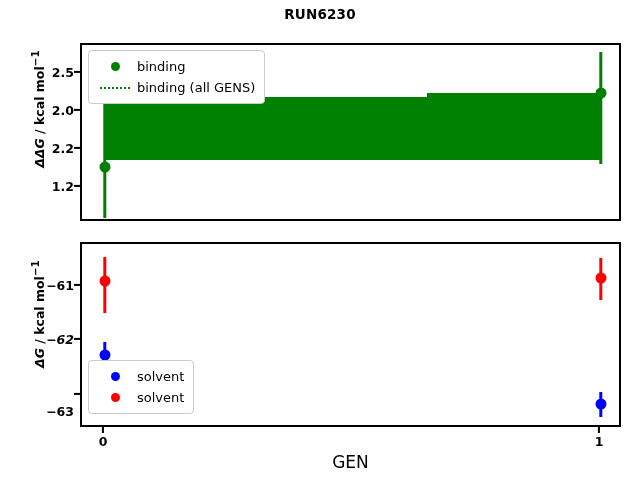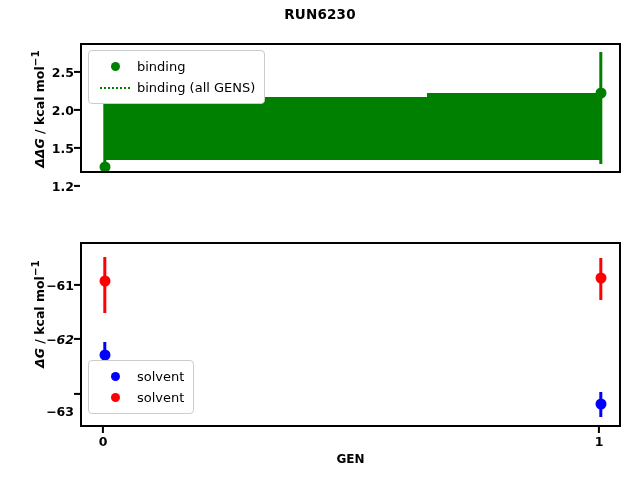--- a/index.html
+++ b/index.html
@@ -34,21 +34,21 @@
     position: absolute;
     box-sizing: border-box;
     border: 2.2px solid #000000;
     background: #ffffff;
     overflow: hidden;
   }
   #axes-top {
     left: 80px;
     top: 43px;
     width: 541px;
-    height: 130px;
+    height: 178px;
   }
   #axes-bottom {
     left: 80px;
     top: 242px;
     width: 541px;
     height: 185px;
   }
 
   
   .ytick-label {
@@ -114,22 +114,22 @@
     top: 305px;
     width: 180px;
     transform: rotate(-90deg);
   }
   #xlabel {
     position: absolute;
     left: 80px;
     top: 452px;
     width: 541px;
     text-align: center;
-    font-size: 12px;
-    font-weight: bold;
+    font-size: 17px;
+    font-weight: normal;
     color: #000000;
   }
   .nonitalic { font-style: normal; }
 
   
   .errbar {
     position: absolute;
     width: 3.4px;
     transform: translateX(-50%);
   }
@@ -186,21 +186,21 @@
 </head>
 <body>
 
 <div id="figure">
 
   <div id="fig-title">RUN6230</div>
 
   <div class="ytick-col">
     <div class="ytick-label" style="top:72px;">2.5</div>
     <div class="ytick-label" style="top:110px;">2.0</div>
-    <div class="ytick-label" style="top:148px;">1.5</div>
+    <div class="ytick-label" style="top:148px;">2.2</div>
     <div class="ytick-label" style="top:186px;">1.2</div>
   </div>
   <div style="position:absolute;left:74px;top:0;width:8px;height:480px;">
     <div class="ytick-mark" style="top:72px;"></div>
     <div class="ytick-mark" style="top:110px;"></div>
     <div class="ytick-mark" style="top:148px;"></div>
     <div class="ytick-mark" style="top:186px;"></div>
   </div>
 
   <div class="ylabel" id="ylabel-top"><span>ΔΔG</span><span class="nonitalic"> / kcal mol</span><sup class="nonitalic">−1</sup></div>

